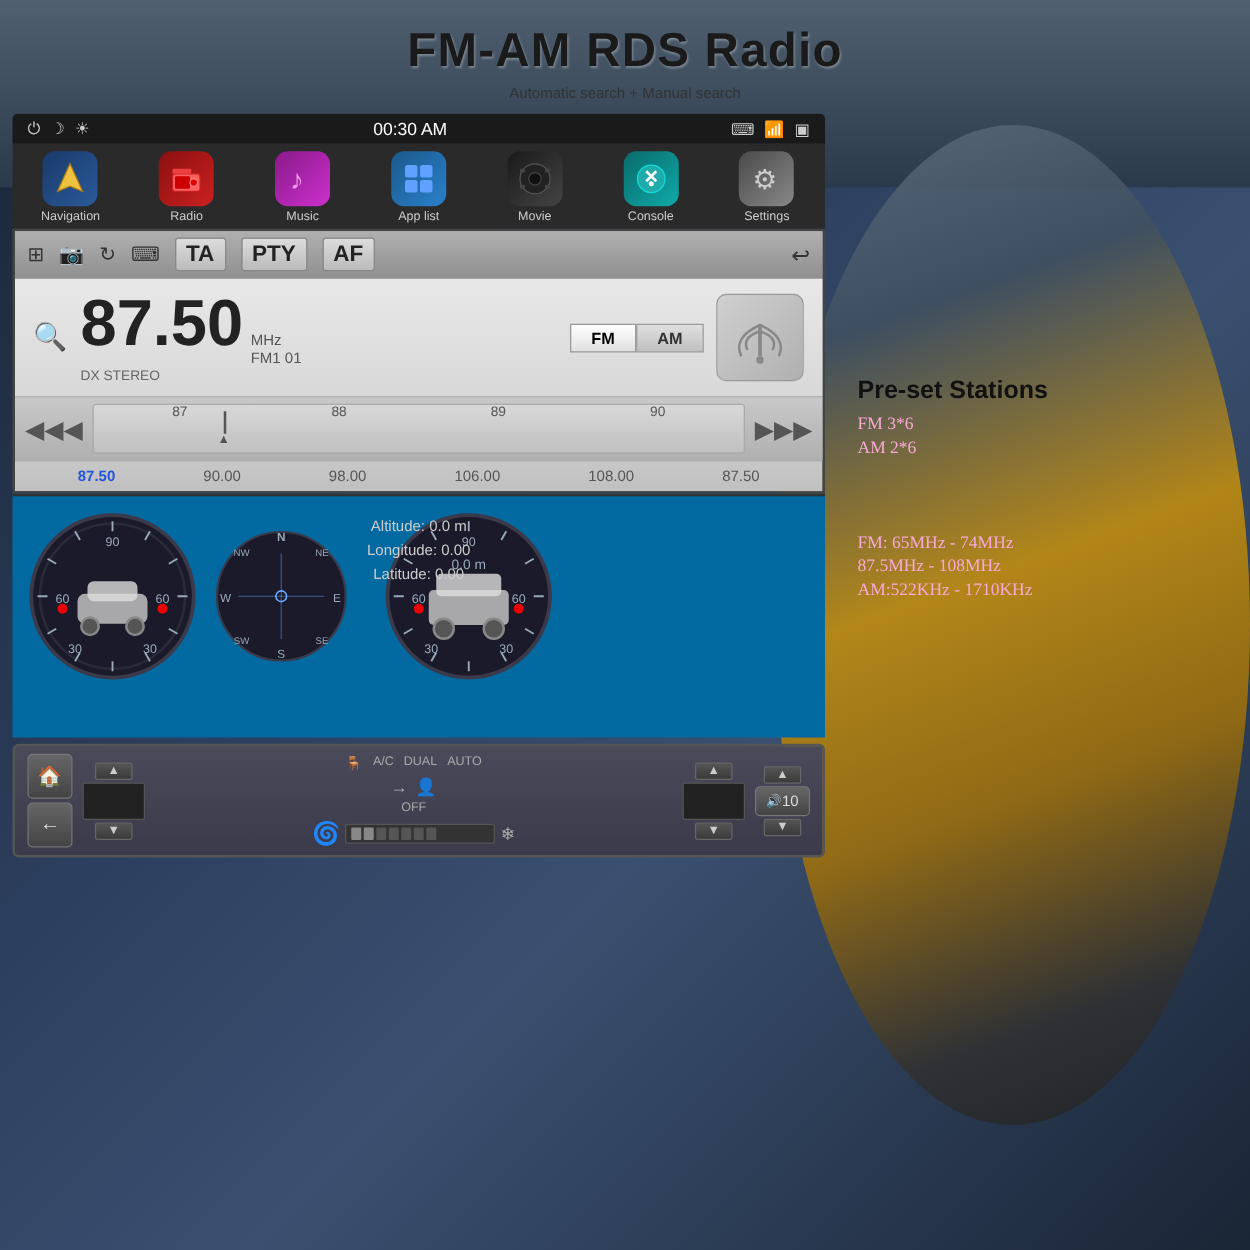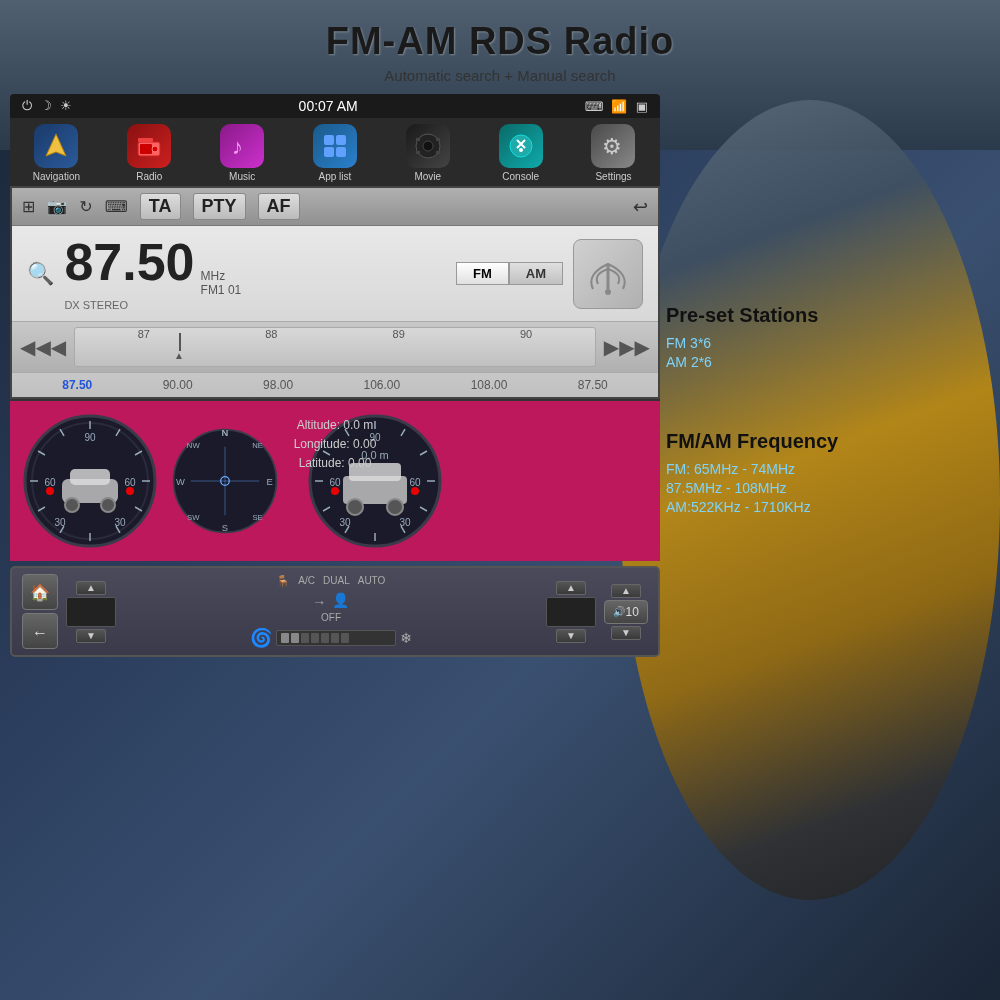--- a/index.html
+++ b/index.html
@@ -44,21 +44,21 @@
       z-index: 10;
     }
     .main-title {
       font-size: 38px;
       font-weight: bold;
       color: #1a1a1a;
       text-shadow: 1px 1px 2px rgba(255,255,255,0.3);
       letter-spacing: 1px;
     }
     .sub-title {
-      font-size: 15px;
+      font-size: 12px;
       color: #333;
       margin-top: 4px;
     }
 
     
     .content-row {
       display: flex;
       width: 100%;
       padding: 0 10px;
       z-index: 10;
@@ -427,36 +427,37 @@
     .fan-segment {
       width: 8px;
       height: 10px;
       background: #555;
       border-radius: 1px;
     }
 
     
     .info-panel {
       flex: 1;
-      padding: 10px 6px;
+      padding: 10px 26px;
       z-index: 10;
     }
     .info-section {
       margin-bottom: 25px;
     }
     .info-title {
       font-size: 20px;
       font-weight: bold;
       color: #111;
       margin-bottom: 8px;
     }
     .info-line {
       font-size: 14px;
-      color: #7dd3fc;
+      color: #f9a8d4;
       margin-bottom: 3px;
+      font-family: Liberation Serif, serif;
     }
 
     
     .gauge-svg {
       width: 140px;
       height: 140px;
     }
   </style>
 </head>
 <body>
@@ -476,21 +477,21 @@
   <div class="content-row">
 
     <div class="device-panel">
 
       <div class="status-bar">
         <div class="status-left">
           <span>⏻</span>
           <span>☽</span>
           <span>☀</span>
         </div>
-        <div class="status-center">00:07 AM</div>
+        <div class="status-center">00:30 AM</div>
         <div class="status-right">
           <span>⌨</span>
           <span>📶</span>
           <span>▣</span>
         </div>
       </div>
 
       <div class="app-bar">
         <div class="app-item">
           <div class="app-icon nav-icon">
@@ -625,21 +626,21 @@
         <div class="station-list">
           <span class="station-item active">87.50</span>
           <span class="station-item">90.00</span>
           <span class="station-item">98.00</span>
           <span class="station-item">106.00</span>
           <span class="station-item">108.00</span>
           <span class="station-item">87.50</span>
         </div>
       </div>
 
-      <div class="gauge-section" style="height:162px;background:#be185d;border-top:2px solid #333;">
+      <div class="gauge-section" style="height:195px;background:#0369a1;border-top:2px solid #333;">
         <div class="gauge-info">
           <div>Altitude:  0.0 m</div>
           <div>Longitude:  0.00</div>
           <div>Latitude:  0.00</div>
         </div>
 
         <div class="gauges-left">
 
           <svg class="gauge-svg" viewBox="0 0 140 140">
             <circle cx="70" cy="70" r="65" fill="#1a1a2a" stroke="#3a3a4a" stroke-width="3"></circle>
@@ -791,21 +792,20 @@
     </div>
 
     <div class="info-panel">
       <div class="info-section" style="margin-top:200px;">
         <div class="info-title">Pre-set Stations</div>
         <div class="info-line">FM 3*6</div>
         <div class="info-line">AM 2*6</div>
       </div>
 
       <div class="info-section" style="margin-top:60px;">
-        <div class="info-title">FM/AM Frequency</div>
         <div class="info-line">FM: 65MHz - 74MHz</div>
         <div class="info-line">87.5MHz - 108MHz</div>
         <div class="info-line">AM:522KHz - 1710KHz</div>
       </div>
     </div>
 
   </div>
 </div>
 
 </body></html>

